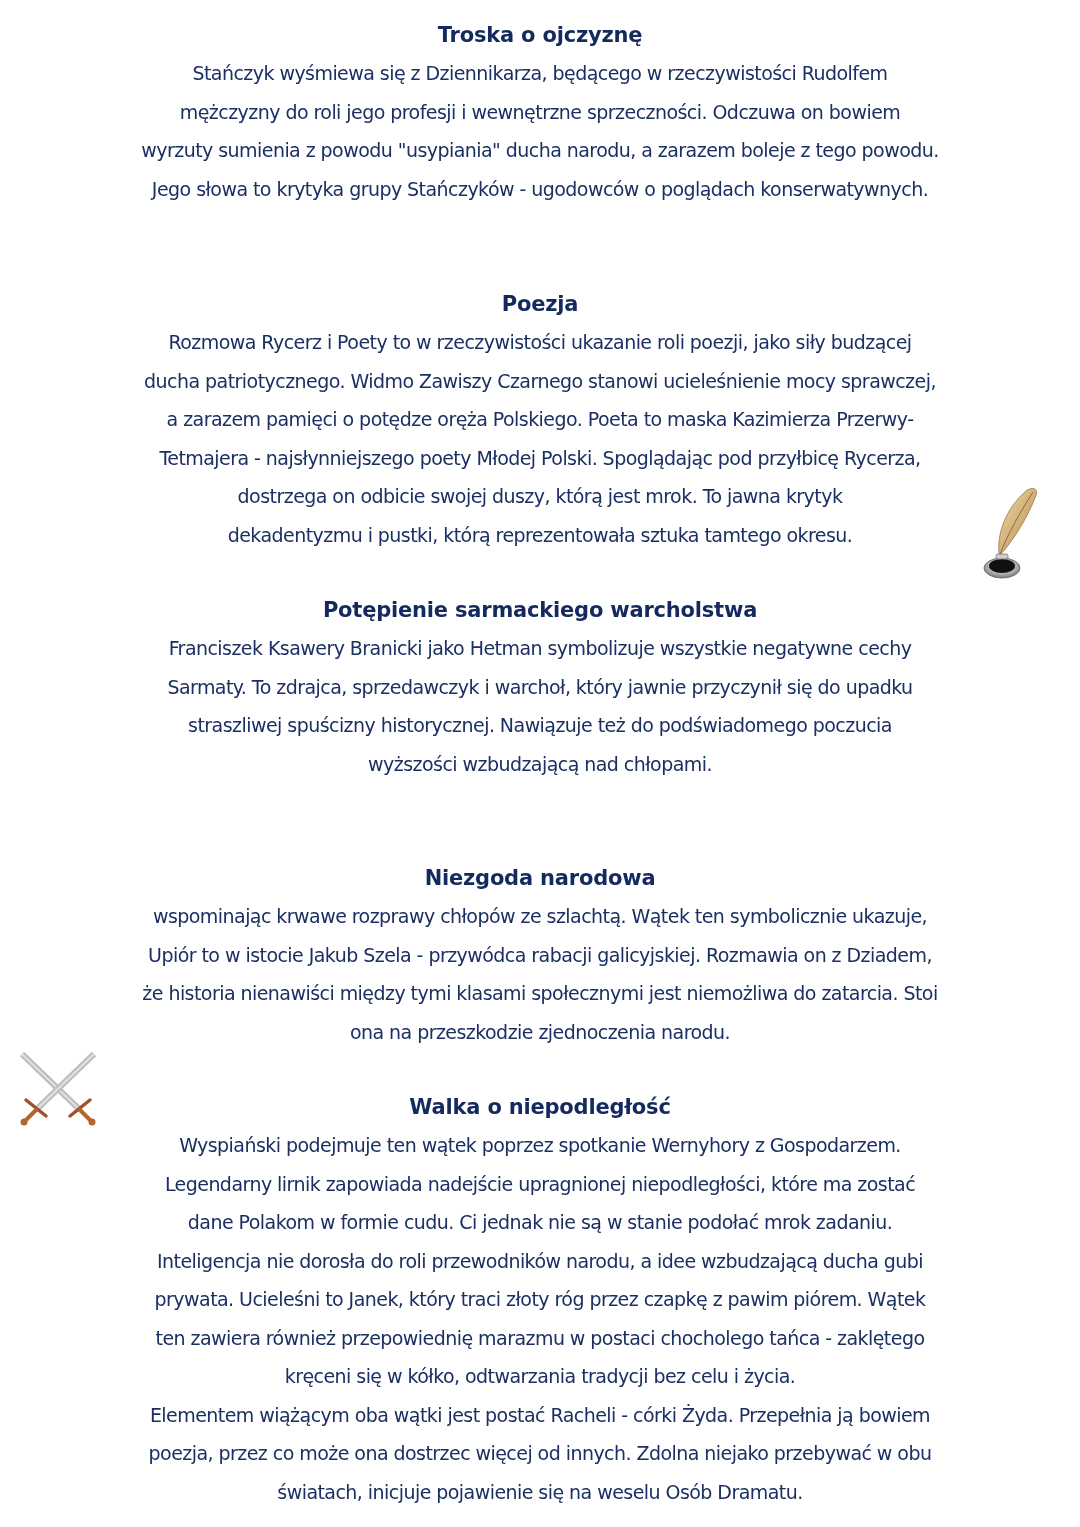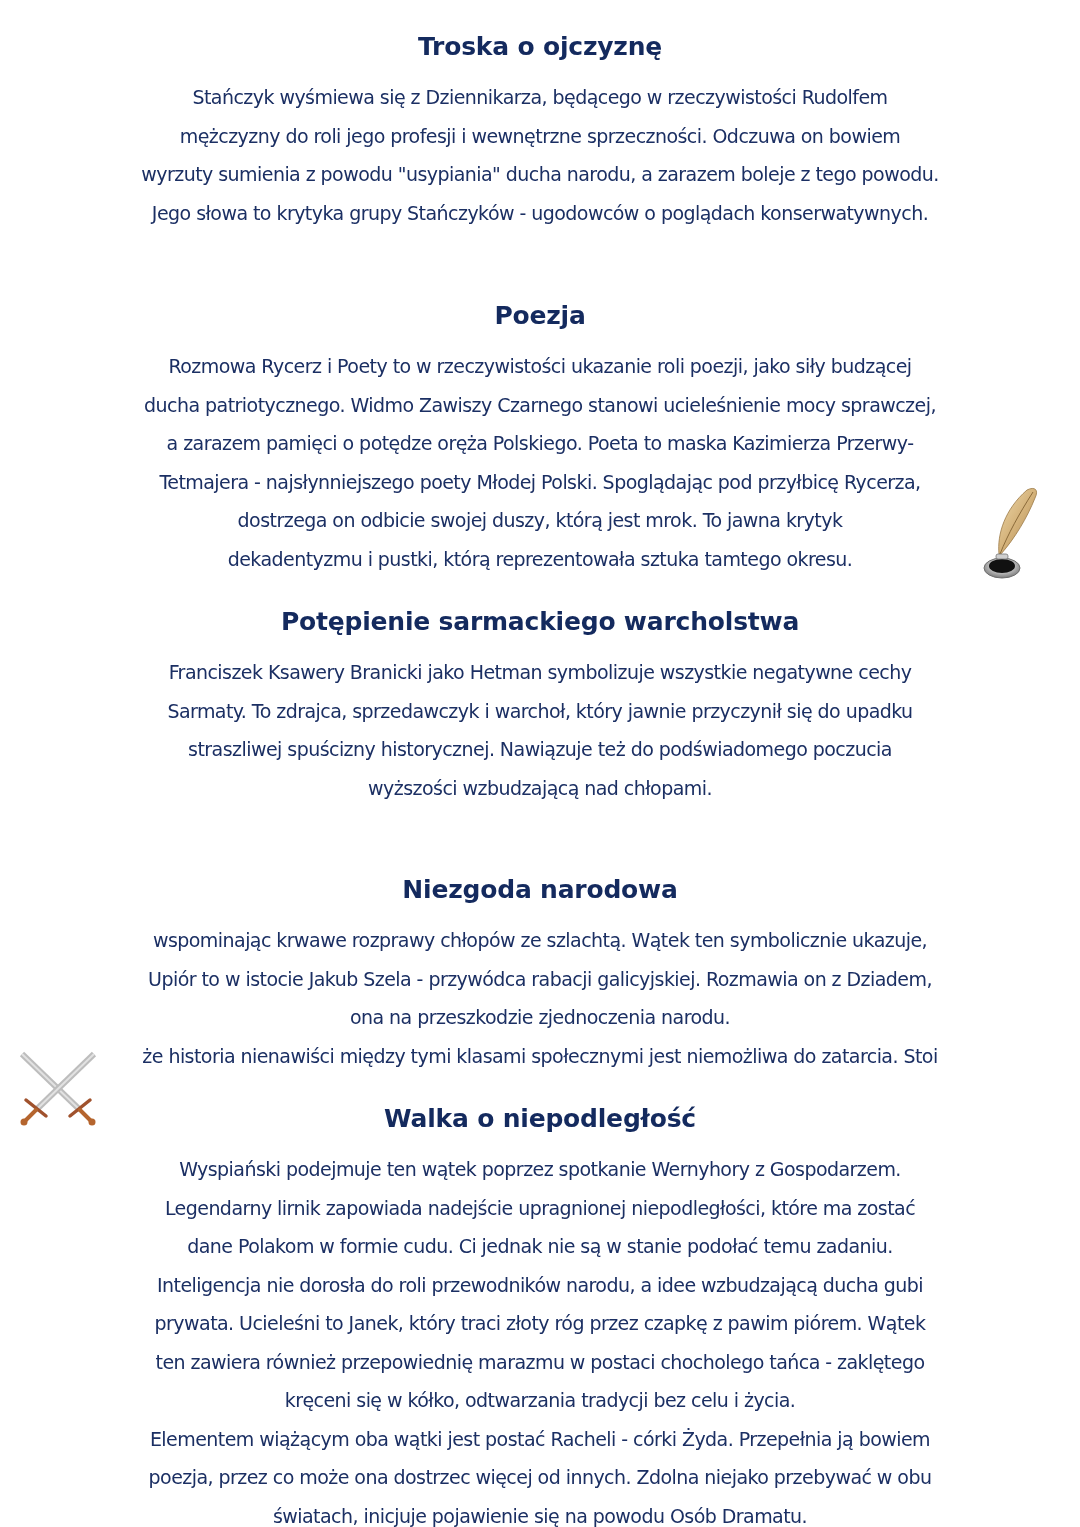--- a/index.html
+++ b/index.html
@@ -23,24 +23,24 @@
     }
     .section {
       position: absolute;
       left: 14px;
       width: 1052px;
       text-align: center;
     }
     .section-title {
       font-family: "DejaVu Sans", "Liberation Sans", sans-serif;
       font-weight: bold;
-      font-size: 25px;
+      font-size: 21px;
       line-height: 38px;
       color: #142a5e;
-      margin: 12px;
+      margin: 0;
       letter-spacing: -0.2px;
     }
     .line {
       display: block;
       font-size: 19px;
       line-height: 38.5px;
       white-space: nowrap;
       letter-spacing: -0.55px;
       color: #1b2f63;
     }
@@ -114,22 +114,22 @@
       <span class="line">straszliwej spuścizny historycznej. Nawiązuje też do podświadomego poczucia</span>
       <span class="line">wyższości wzbudzającą nad chłopami.</span>
     </div>
   </div>
 
   <div class="section" id="sec-3">
     <h2 class="section-title">Niezgoda narodowa</h2>
     <div>
       <span class="line">wspominając krwawe rozprawy chłopów ze szlachtą. Wątek ten symbolicznie ukazuje,</span>
       <span class="line">Upiór to w istocie Jakub Szela - przywódca rabacji galicyjskiej. Rozmawia on z Dziadem,</span>
+      <span class="line">że historia nienawiści między tymi klasami społecznymi jest niemożliwa do zatarcia. Stoi</span>
       <span class="line">ona na przeszkodzie zjednoczenia narodu.</span>
-      <span class="line">że historia nienawiści między tymi klasami społecznymi jest niemożliwa do zatarcia. Stoi</span>
     </div>
   </div>
 
   <div class="icon" id="swords-icon">
     <svg width="84" height="80" viewBox="0 0 84 80">
 
       <line x1="6" y1="6" x2="64" y2="62" stroke="#bdbdbd" stroke-width="6" stroke-linecap="butt"></line>
       <line x1="6" y1="6" x2="64" y2="62" stroke="#e2e2e2" stroke-width="2"></line>
 
       <line x1="78" y1="6" x2="20" y2="62" stroke="#bdbdbd" stroke-width="6" stroke-linecap="butt"></line>
@@ -144,24 +144,24 @@
       <circle cx="76" cy="74" r="3.5" fill="#b5652e"></circle>
       <circle cx="8" cy="74" r="3.5" fill="#b5652e"></circle>
     </svg>
   </div>
 
   <div class="section" id="sec-4">
     <h2 class="section-title">Walka o niepodległość</h2>
     <div>
       <span class="line">Wyspiański podejmuje ten wątek poprzez spotkanie Wernyhory z Gospodarzem.</span>
       <span class="line">Legendarny lirnik zapowiada nadejście upragnionej niepodległości, które ma zostać</span>
-      <span class="line">dane Polakom w formie cudu. Ci jednak nie są w stanie podołać temu zadaniu.</span>
+      <span class="line">dane Polakom w formie cudu. Ci jednak nie są w stanie podołać mrok zadaniu.</span>
       <span class="line">Inteligencja nie dorosła do roli przewodników narodu, a idee wzbudzającą ducha gubi</span>
       <span class="line">prywata. Ucieleśni to Janek, który traci złoty róg przez czapkę z pawim piórem. Wątek</span>
       <span class="line">ten zawiera również przepowiednię marazmu w postaci chocholego tańca - zaklętego</span>
       <span class="line">kręceni się w kółko, odtwarzania tradycji bez celu i życia.</span>
       <span class="line">Elementem wiążącym oba wątki jest postać Racheli - córki Żyda. Przepełnia ją bowiem</span>
       <span class="line">poezja, przez co może ona dostrzec więcej od innych. Zdolna niejako przebywać w obu</span>
-      <span class="line">światach, inicjuje pojawienie się na powodu Osób Dramatu.</span>
+      <span class="line">światach, inicjuje pojawienie się na weselu Osób Dramatu.</span>
     </div>
   </div>
 
 </div>
 
 </body></html>

